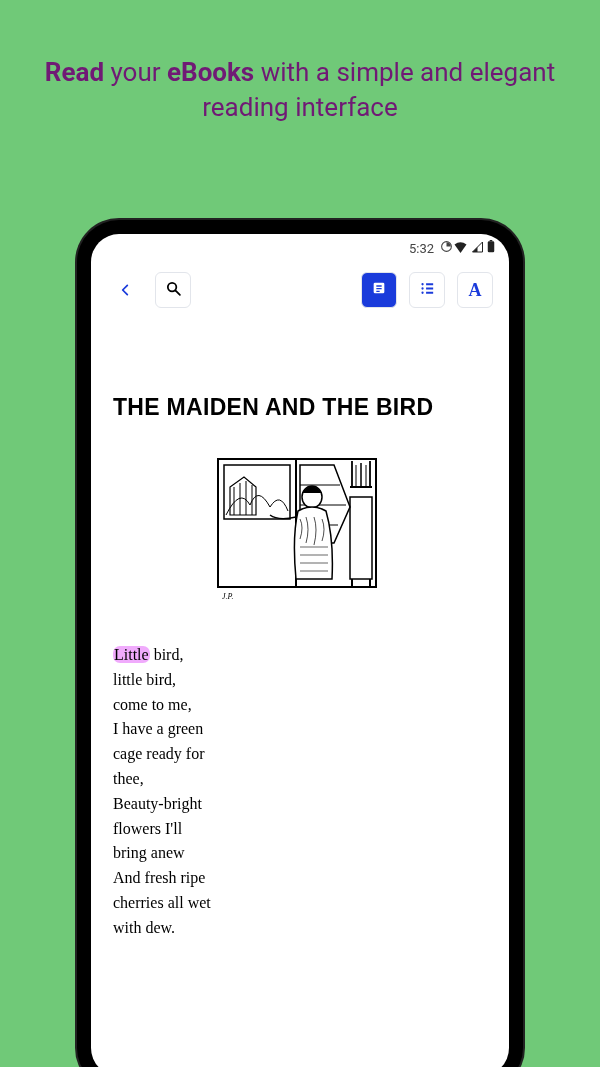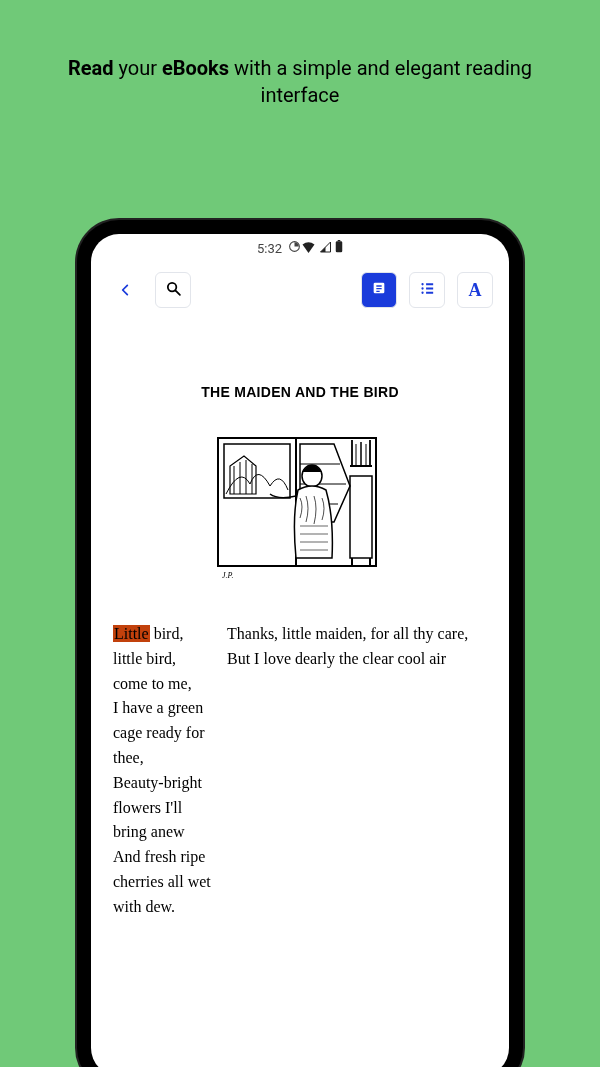--- a/index.html
+++ b/index.html
@@ -4,24 +4,24 @@
   <style>
     * { box-sizing: border-box; margin: 0; padding: 0; }
     body {
       width: 600px;
       height: 1067px;
       background: #70c978;
       font-family: -apple-system, BlinkMacSystemFont, 'Segoe UI', Roboto, Helvetica, Arial, sans-serif;
       overflow: hidden;
     }
     .promo-text {
-      color: #000000;
+      color: #701a75;
       text-align: center;
       padding: 55px 40px 0;
-      font-size: 20px;
+      font-size: 26px;
       line-height: 1.35;
       font-weight: 400;
     }
     .promo-text b { font-weight: 700; }
     .phone-frame {
       position: absolute;
       top: 220px;
       left: 50%;
       transform: translateX(-50%);
       width: 446px;
@@ -35,21 +35,21 @@
       width: 100%;
       height: 100%;
       background: #fff;
       border-radius: 28px;
       overflow: hidden;
       display: flex;
       flex-direction: column;
     }
     .status-bar {
       display: flex;
-      justify-content: center;
+      justify-content: flex-end;
       align-items: center;
       padding: 6px 14px 2px;
       font-size: 13px;
       color: #444;
     }
     .status-left { display: flex; align-items: center; gap: 6px; }
     .status-right { display: flex; align-items: center; gap: 3px; }
     .toolbar {
       display: flex;
       align-items: center;
@@ -73,35 +73,35 @@
     .content {
       flex: 1;
       padding: 30px 22px 0;
       overflow: hidden;
       font-family: Georgia, 'Times New Roman', serif;
       color: #000;
     }
     .chapter-title {
       font-family: Arial, Helvetica, sans-serif;
       font-weight: 800;
-      font-size: 14px;
-      text-align: center;
-      margin: 32px 0 26px;
+      font-size: 23px;
+      text-align: left;
+      margin: 42px 0 26px;
       letter-spacing: 0.3px;
     }
     .illustration {
       width: 200px;
       height: 160px;
       margin: 0 auto 36px;
       display: block;
     }
     .dialogue { display: grid; grid-template-columns: 98px 1fr; gap: 6px 16px; }
     .speaker { font-style: italic; font-size: 16px; }
     .speech { font-size: 16px; line-height: 1.55; }
-    .highlight { background: #c2410c; padding: 0 1px; }
+    .highlight { background: #f0abfc; padding: 0 1px; border-radius: 7px; }
   </style>
 </head>
 <body>
 
 <div class="promo-text">
   <b>Read</b><span> your </span><b>eBooks</b><span> with a simple and elegant reading interface</span>
 </div>
 
 <div class="phone-frame">
   <div class="phone-screen">
@@ -213,19 +213,17 @@
         <path d="M100 100 L128 100 M100 108 L128 108 M100 116 L128 116 M100 124 L128 124" stroke="#000" stroke-width="0.6"></path>
         <path d="M96 70 Q78 74 70 68" fill="none" stroke="#000" stroke-width="1.4"></path>
         <text x="22" y="152" font-size="8" font-style="italic" fill="#000">J.P.</text>
       </svg>
 
       <div class="dialogue">
         <div class="speech"><span class="highlight">Little</span><span style="white-space:pre-line"> bird, little bird, come to me,
 I have a green cage ready for thee,
 Beauty-bright flowers I'll bring anew
 And fresh ripe cherries all wet with dew.</span></div>
-        <div class="speech" style="white-space:pre-line">Thanks, little maiden, for all thy care,
-But I love dearly the clear cool air</div>
       </div>
     </div>
 
   </div>
 </div>
 
 </body></html>

